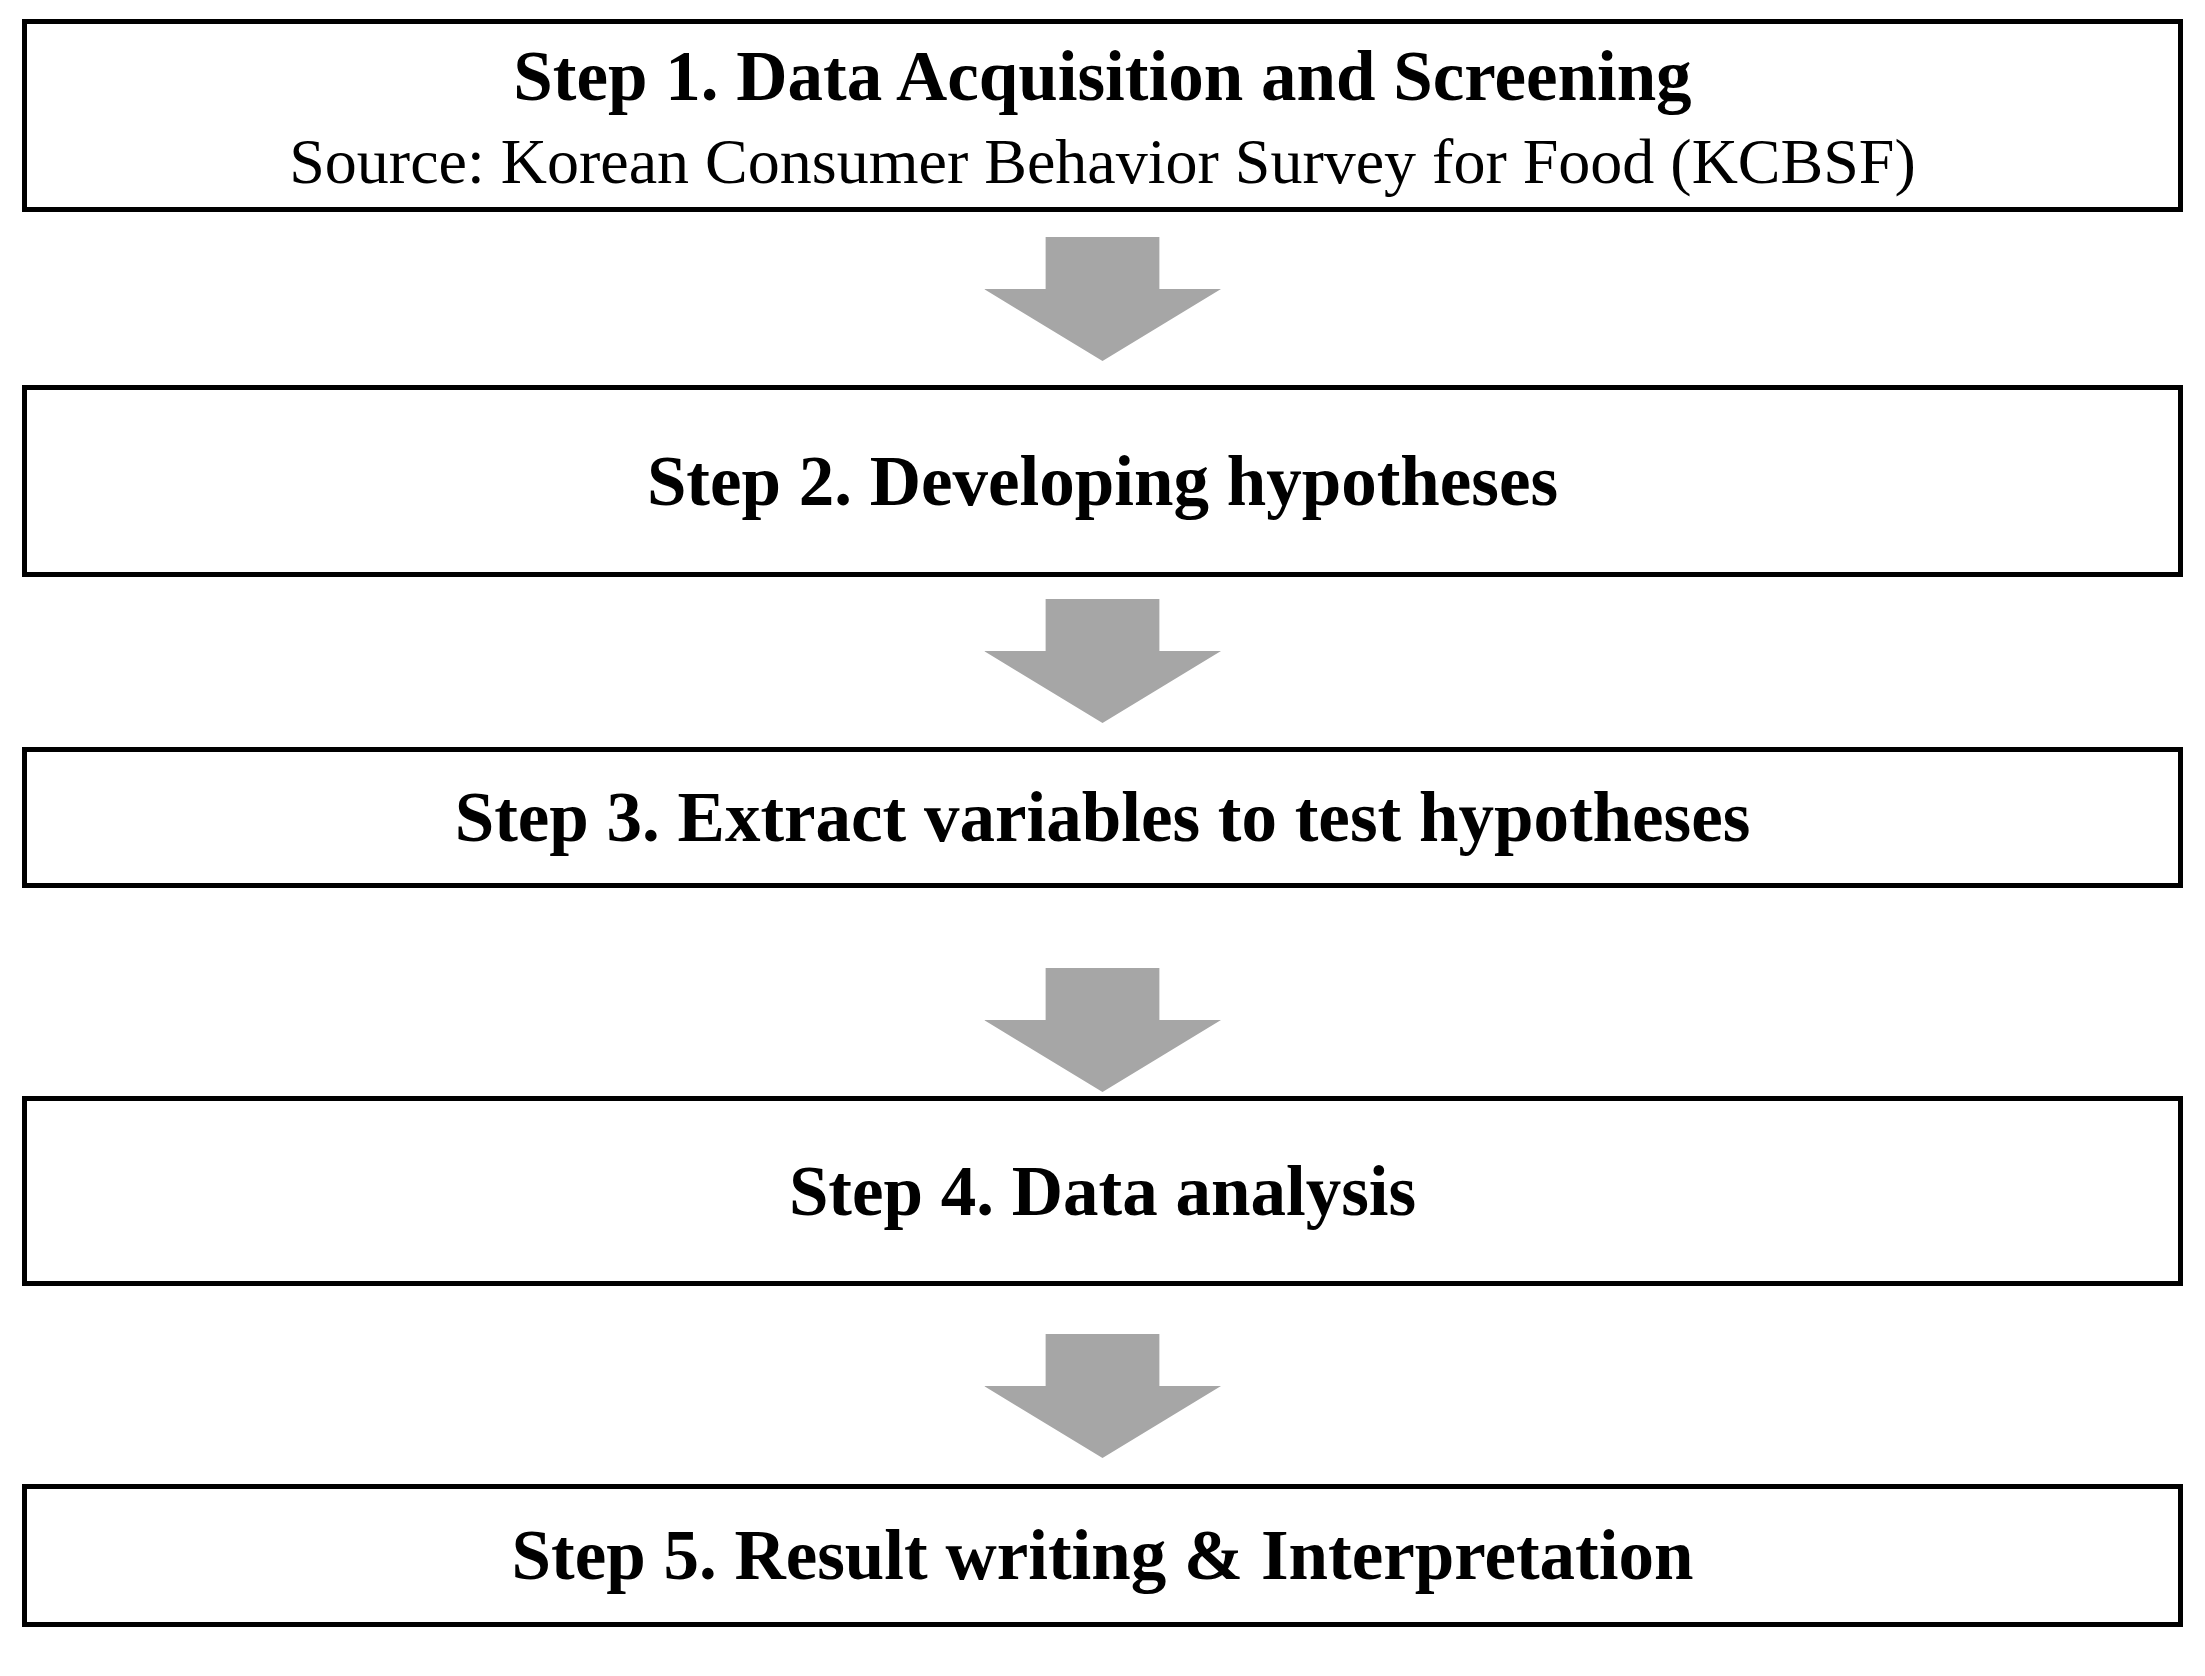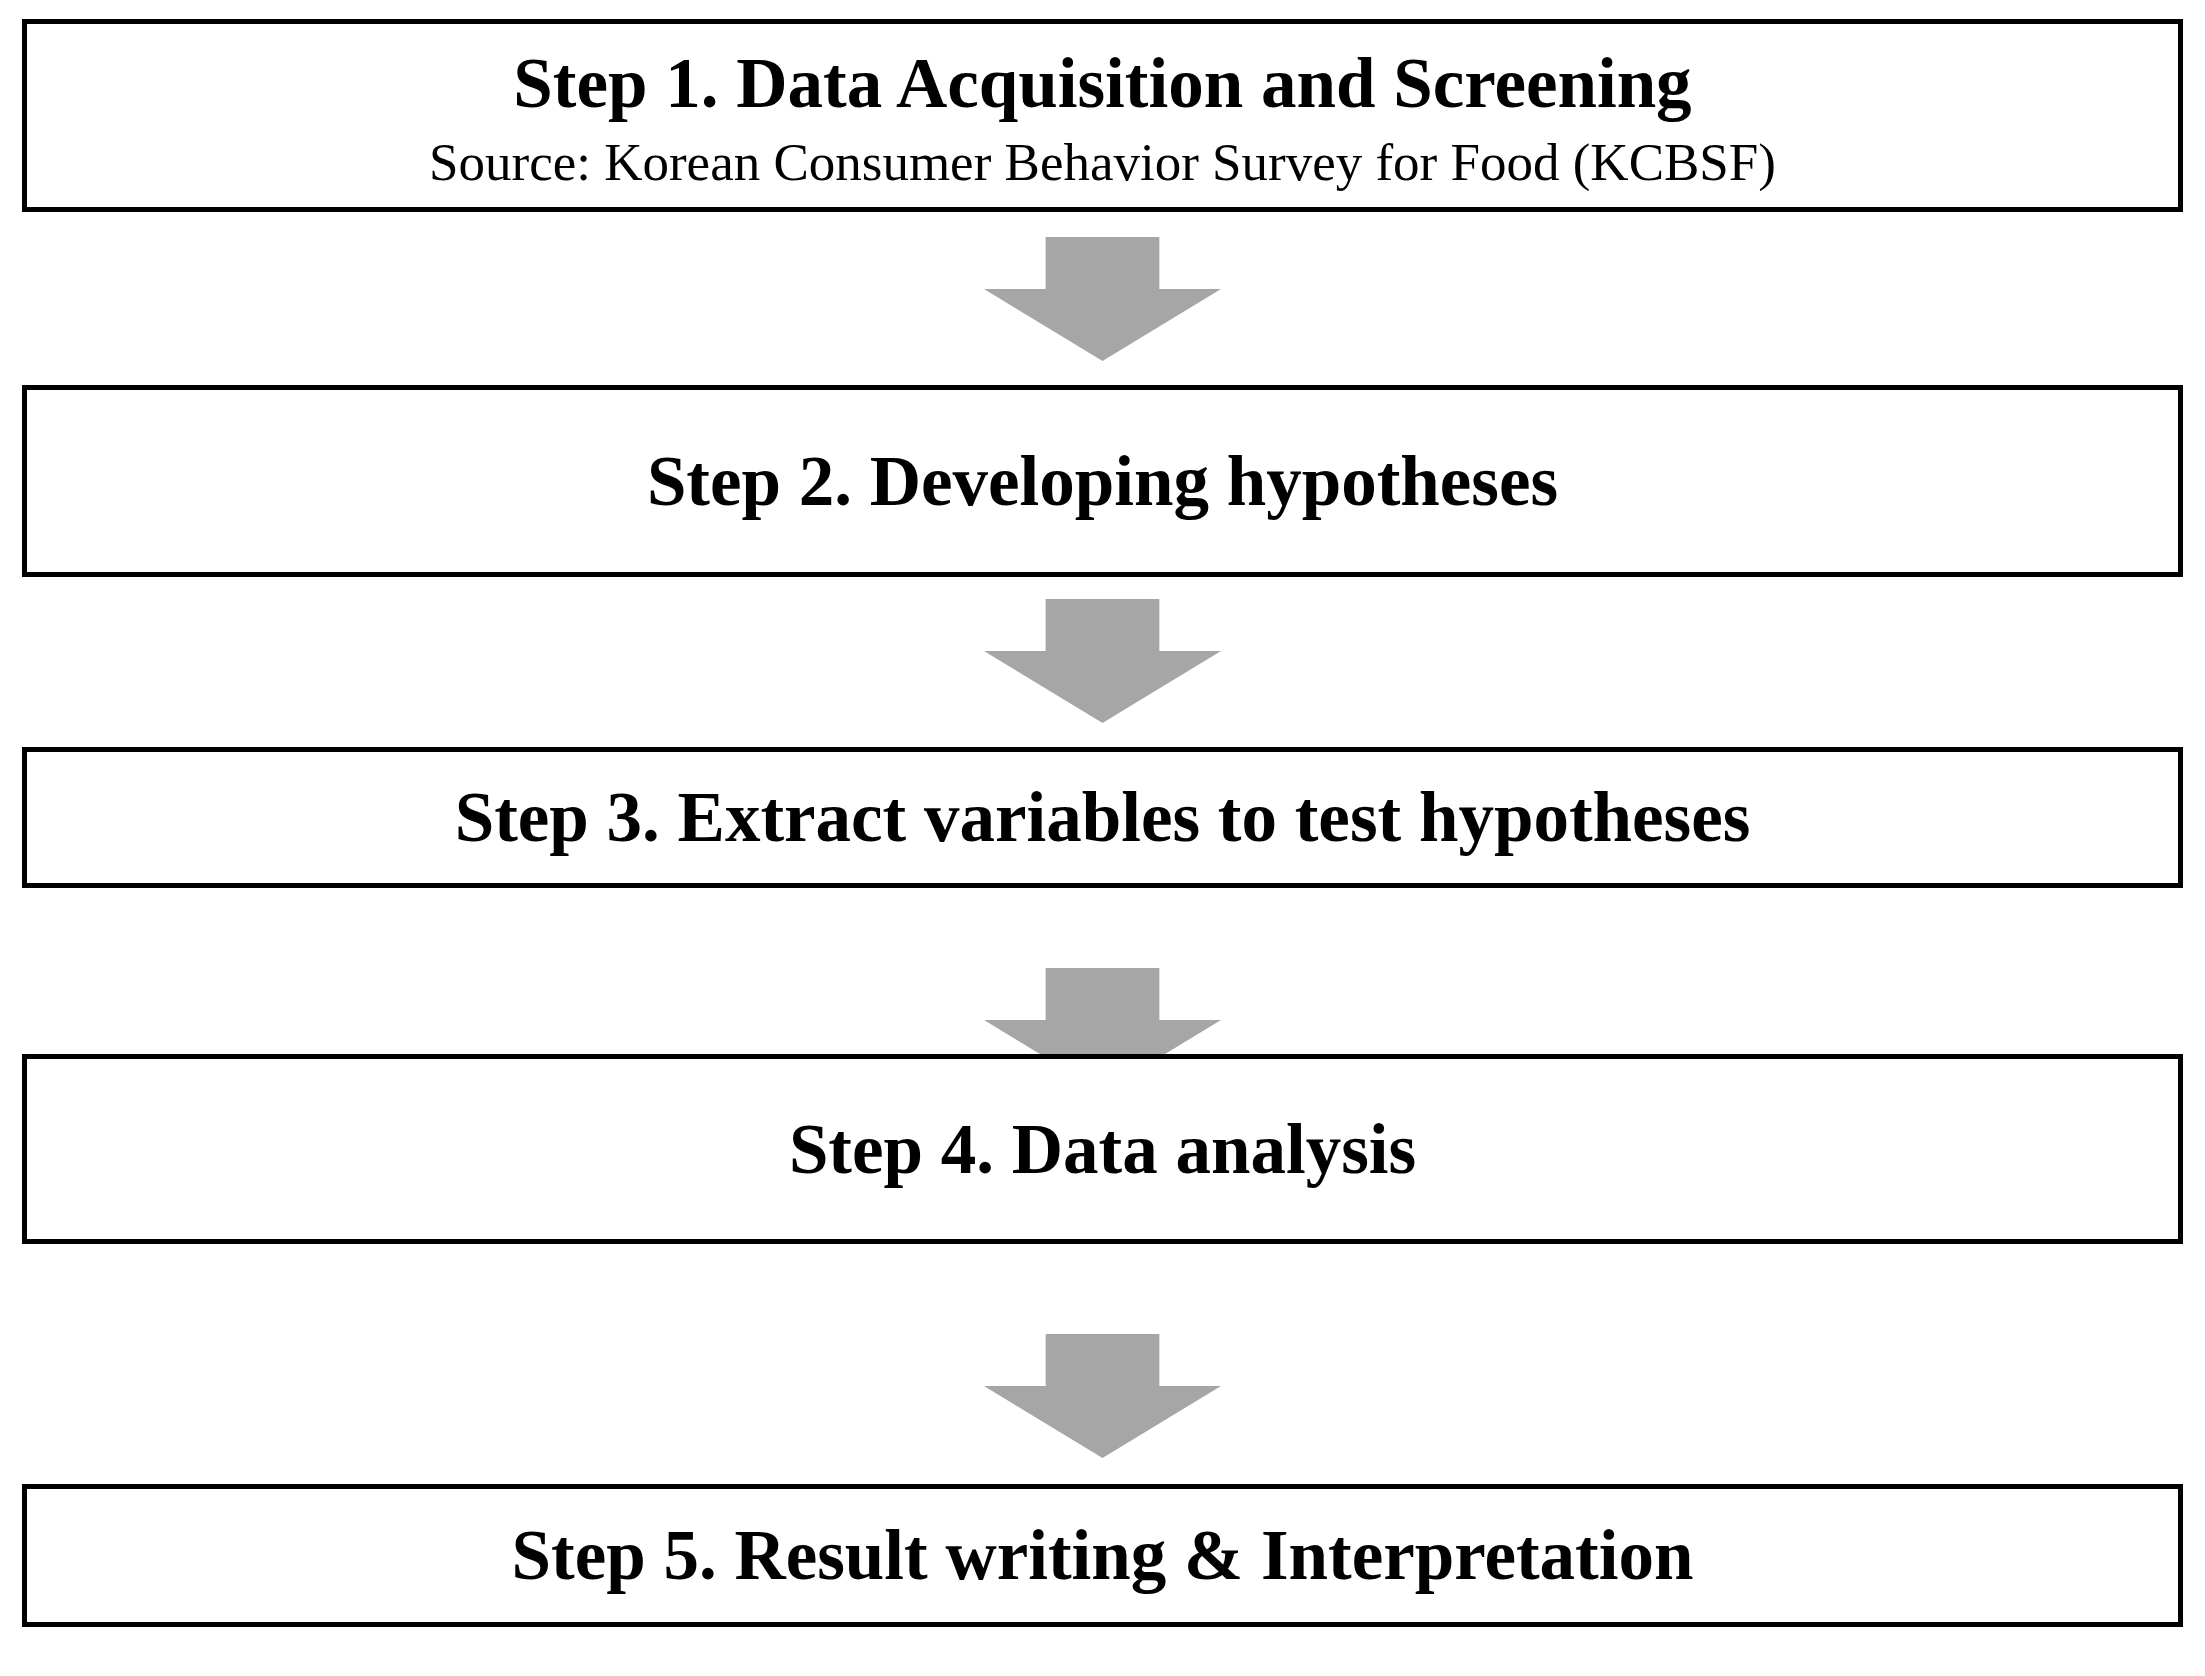--- a/index.html
+++ b/index.html
@@ -30,38 +30,38 @@
   }
   .step-title {
     font-weight: bold;
     font-size: 71px;
     line-height: 1.3;
     margin: 0;
     white-space: nowrap;
   }
   .step-subtitle {
     font-weight: normal;
-    font-size: 53px;
+    font-size: 64px;
     line-height: 1.25;
     margin: 0;
     white-space: nowrap;
   }
   .down-arrow {
     position: absolute;
     left: 50%;
     transform: translateX(-50%);
     width: 237px;
     height: 124px;
     background: #a6a6a6;
     clip-path: polygon(26% 0, 74% 0, 74% 42%, 100% 42%, 50% 100%, 0 42%, 26% 42%);
   }
   #box-1 { top: 19.4px;   height: 193px; }
   #box-2 { top: 385px;  height: 192px; }
   #box-3 { top: 747px; height: 141px; }
-  #box-4 { top: 1054px; height: 190px; }
+  #box-4 { top: 1096px; height: 190px; }
   #box-5 { top: 1484px; height: 143px; }
   #arrow-1 { top: 237px;  }
   #arrow-2 { top: 599px;  }
   #arrow-3 { top: 968px; }
   #arrow-4 { top: 1334px; }
 </style>
 </head>
 <body>
 
 <div>

